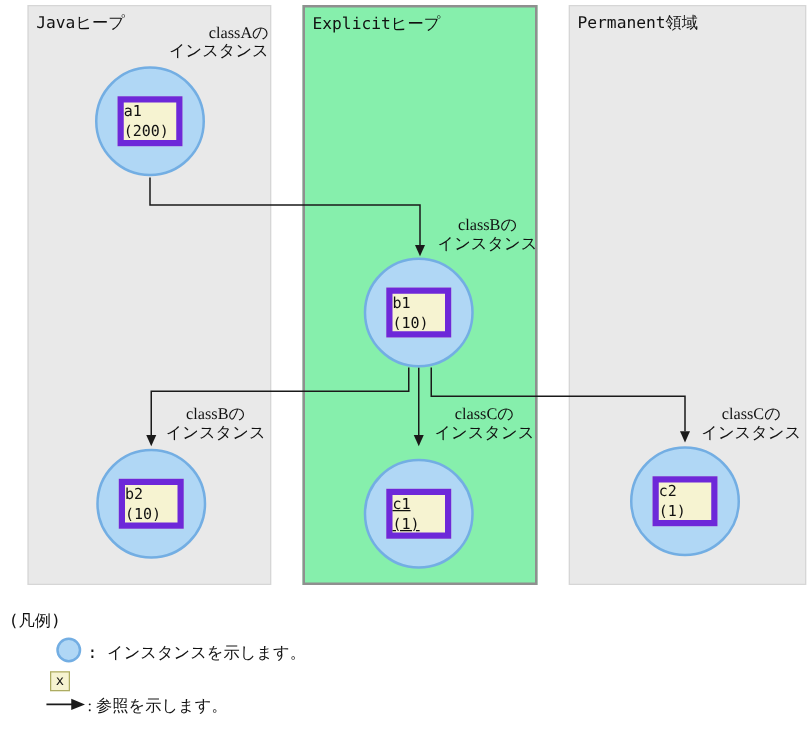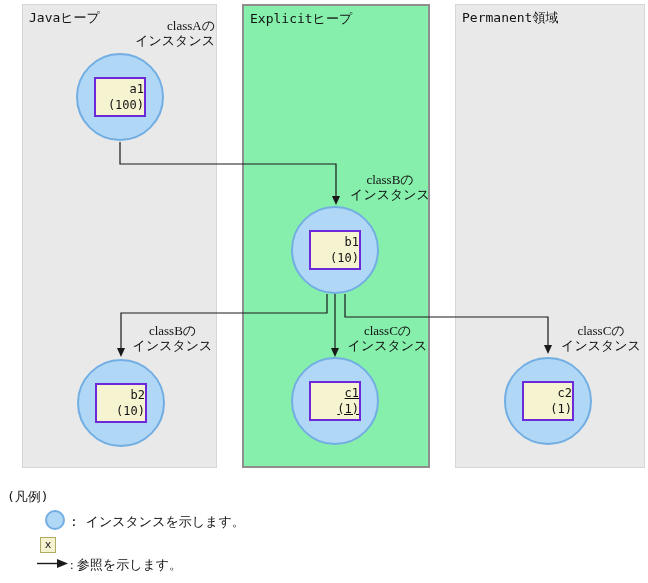--- a/index.html
+++ b/index.html
@@ -18,26 +18,26 @@
 
   
   .node {
     position:absolute; width:88px; height:88px; border-radius:50%;
     background:#b0d7f5; border:2px solid #73aee3; box-sizing:border-box;
     display:flex; align-items:center; justify-content:center;
   }
   #node-a1 { left:76px;  top:53px;  }
   #node-b1 { left:291px; top:206px; }
   #node-b2 { left:77px;  top:359px; }
-  #node-c1 { left:291px; top:357px;text-decoration:underline; }
+  #node-c1 { left:291px; top:367px;text-decoration:underline; }
   #node-c2 { left:504px; top:357px; }
   .member-box {
-    width:52px; height:40px; background:#f6f3d1; border:2px solid #6d28d9;
+    width:52px; height:40px; background:#f6f3d1; border:5px solid #6d28d9;
     box-sizing:border-box; display:flex; flex-direction:column;
-    align-items:flex-end; justify-content:center; font-size:12px; line-height:16px;
+    align-items:flex-start; justify-content:center; font-size:12px; line-height:16px;
   }
 
   
   .class-label {
     position:absolute; font-size:13px; line-height:15px;
     white-space:pre-line; letter-spacing:0;font-family:Liberation Serif, serif;
   }
   #label-a1 { left:105px; top:18px;  width:110px; text-align:right;  }
   #label-b1 { left:346px; top:172px; width:88px;  text-align:center; }
   #label-b2 { left:129px; top:323px; width:87px;  text-align:center; }
@@ -96,21 +96,21 @@
     </g>
     <g>
       <path class="arrow-line" d="M345 294 V317 H548 V345"></path>
       <polygon class="arrow-head" points="548,354 544,345 552,345"></polygon>
     </g>
   </svg>
 
   <div class="node" id="node-a1">
     <div class="member-box">
       <span>a1</span>
-      <span>(100)</span>
+      <span>(200)</span>
     </div>
   </div>
   <div class="node" id="node-b1">
     <div class="member-box">
       <span>b1</span>
       <span>(10)</span>
     </div>
   </div>
   <div class="node" id="node-b2">
     <div class="member-box">

